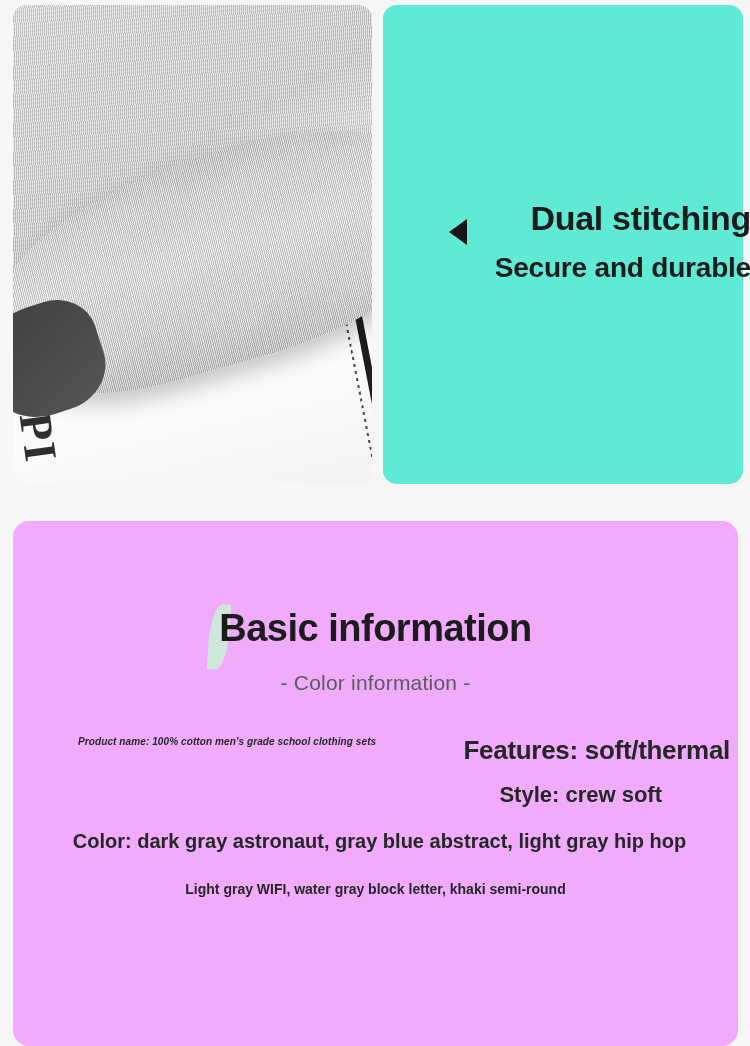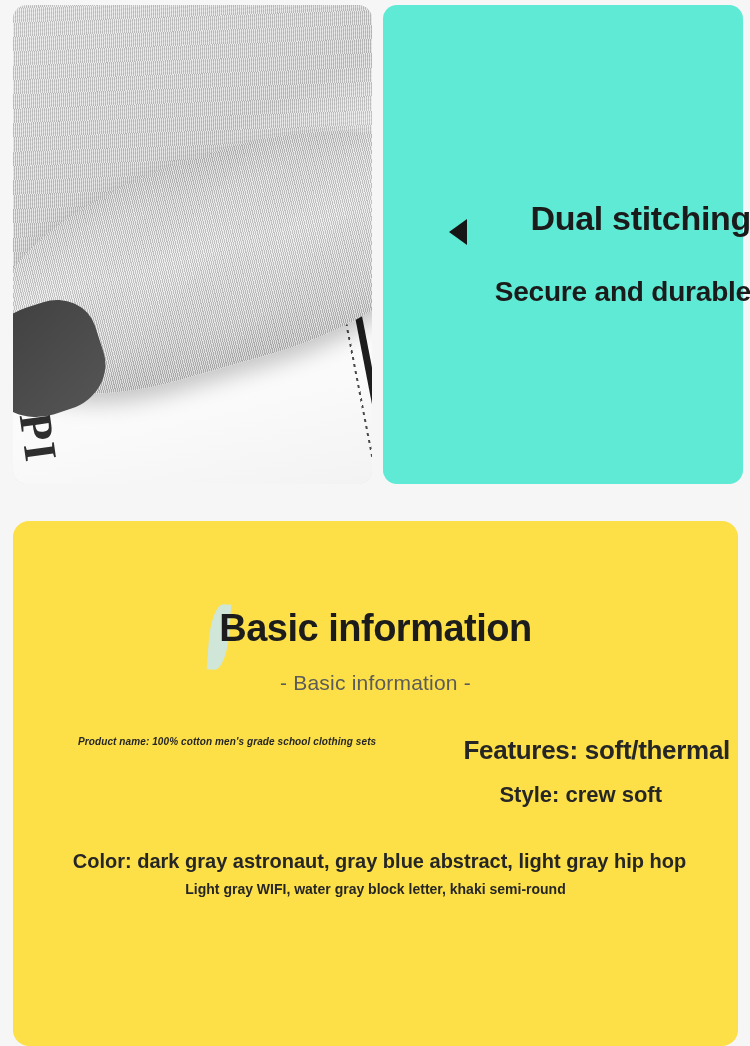--- a/index.html
+++ b/index.html
@@ -165,34 +165,34 @@
   .stitch-mark {
     position:absolute;
     left:66px; top:22px;
     width:0; height:0;
     border-top:13px solid transparent;
     border-bottom:13px solid transparent;
     border-right:18px solid #161616;
   }
   .stitch-sub {
     display:block;
-    margin-top:36px;
+    margin-top:12px;
     font-size:28px;
     font-weight:700;
     color:#1b1b1b;
     letter-spacing:-0.2px;
     white-space:nowrap;
   }
 
   
   .info-card {
     position:absolute;
     left:13px; top:521px;
     width:725px; height:525px;
-    background:#fde047;
+    background:#f0abfc;
     border-radius:16px;
   }
 
   .info-head {
     position:relative;
     margin-top:88px;
     text-align:center;
   }
   .info-title-wrap {
     position:relative;
@@ -253,21 +253,20 @@
     font-size:22px;
   }
   .spec-style {
     right:76px; top:51px;
     font-size:22px;
   }
   .spec-color {
     left:8px; right:0; top:99px;
     text-align:center;
     font-size:20px;
-    margin-top:20px;
   }
   .spec-color2 {
     left:0; right:0; top:150px;
     text-align:center;
     font-size:14px;
   }
 </style>
 </head>
 <body>
 
@@ -303,21 +302,21 @@
 
   </div>
 
   <div class="info-card">
 
     <div class="info-head">
       <span class="info-title-wrap">
         <span class="leaf"></span>
         <span class="info-title">Basic information</span>
       </span>
-      <div class="info-sub">- Basic information -</div>
+      <div class="info-sub">- Color information -</div>
     </div>
 
     <div class="spec-rows">
       <div class="spec spec-product">Product name: 100% cotton men's grade school clothing sets</div>
       <div class="spec spec-features">Features: soft/thermal</div>
       <div class="spec spec-style">Style: crew soft</div>
       <div class="spec spec-color">Color: dark gray astronaut, gray blue abstract, light gray hip hop</div>
       <div class="spec spec-color2">Light gray WIFI, water gray block letter, khaki semi-round</div>
     </div>
 

